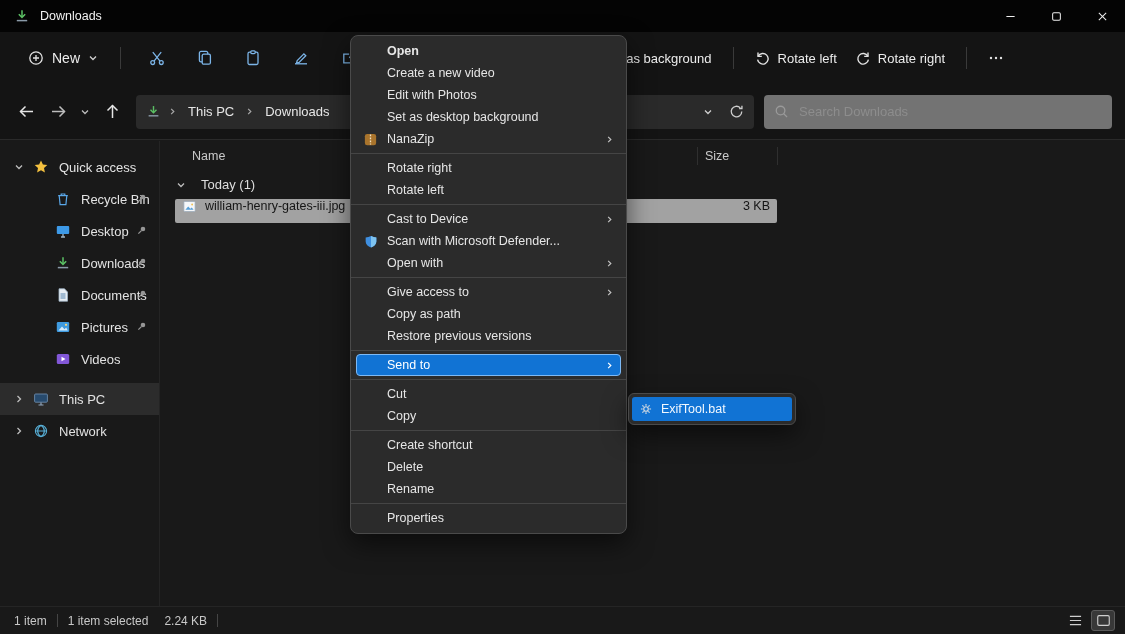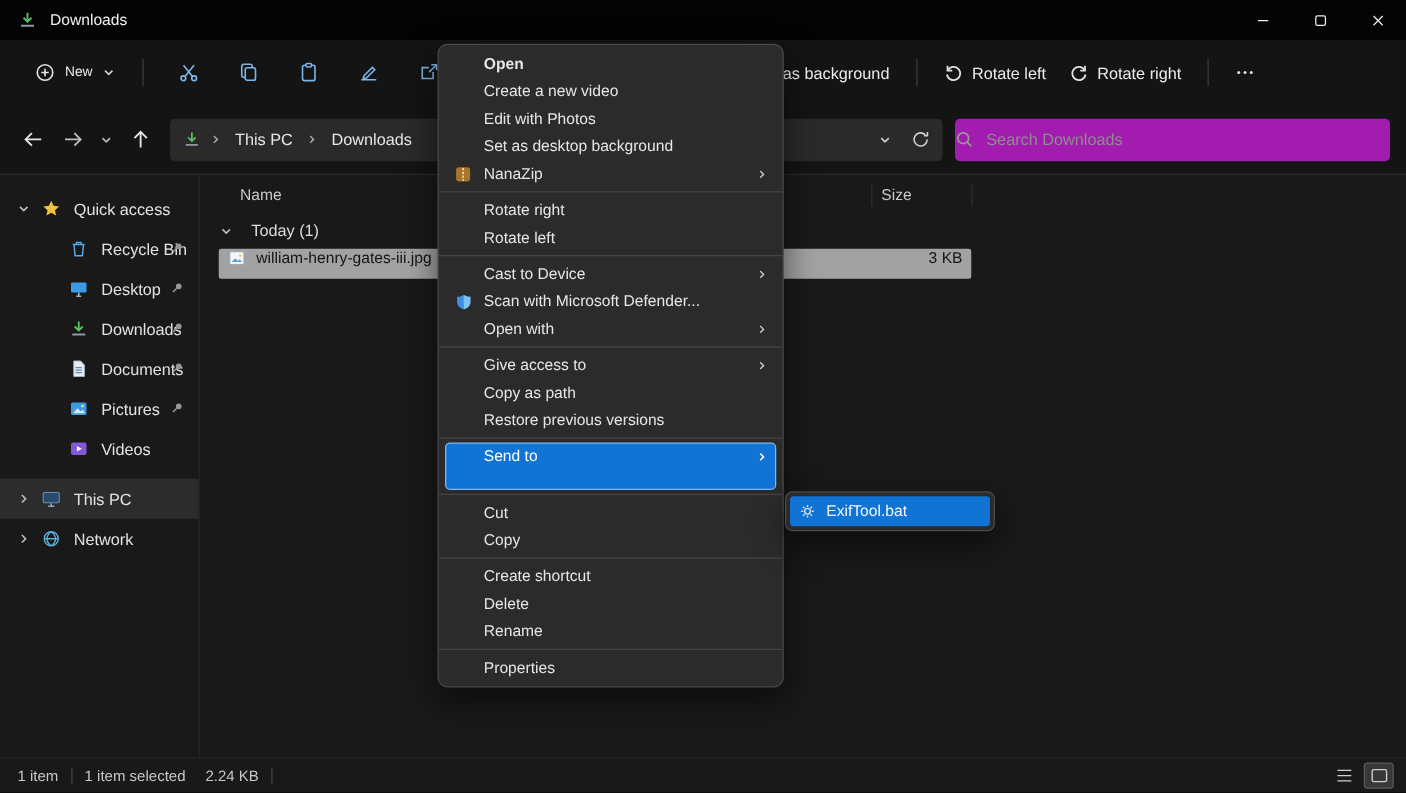--- a/index.html
+++ b/index.html
@@ -10,35 +10,35 @@
 
   
   .titlebar{position:absolute;top:0;left:0;right:0;height:32px;background:#040404;display:flex;align-items:center}
   .tb-appicon{margin-left:14px}
   .tb-title{margin-left:10px;font-size:12.5px;color:#f2f2f2}
   .caption{margin-left:auto;display:flex;height:100%}
   .cap-btn{width:46px;height:100%;display:flex;align-items:center;justify-content:center}
 
   
   .toolbar{position:absolute;top:32px;left:0;right:0;height:52px;background:#141414;display:flex;align-items:center}
-  .new-btn{display:flex;align-items:center;gap:8px;margin-left:18px;font-size:11px;color:#ececec;padding:6px 10px;border-radius:4px}
+  .new-btn{display:flex;align-items:center;gap:8px;margin-left:18px;font-size:14px;color:#ececec;padding:6px 10px;border-radius:4px}
   .tool-sep{width:1px;height:22px;background:#3a3a3a;margin:0 12px}
   .tool-ibtn{width:48px;height:36px;display:flex;align-items:center;justify-content:center;color:#7cb5e8;border-radius:4px}
   .toolbar-right{margin-left:auto;display:flex;align-items:center;margin-right:112px;font-size:13px;color:#ececec}
   .tool-tbtn{display:flex;align-items:center;gap:7px;padding:6px 9px;border-radius:4px;white-space:nowrap}
 
   
   .navbar{position:absolute;top:84px;left:0;right:0;height:56px;background:#141414;border-bottom:1px solid #2a2a2a;display:flex;align-items:center;padding-left:10px;box-sizing:border-box}
   .nav-btn{width:32px;height:32px;display:flex;align-items:center;justify-content:center;border-radius:4px}
   .nav-btn.small{width:22px}
   .addrbar{height:34px;background:#2a2a2a;border-radius:4px;display:flex;align-items:center;margin-left:8px;width:618px;padding:0 10px;box-sizing:border-box;font-size:13px;color:#e6e6e6}
   .crumb-sep{color:#a8a8a8;margin:0 7px;display:flex}
   .crumb{padding:2px 4px;border-radius:3px}
   .addr-right{margin-left:auto;display:flex;align-items:center;gap:16px;color:#cfcfcf}
-  .searchbar{height:34px;background:#a21caf;border-radius:4px;display:flex;margin-left:10px;width:348px;padding:0 0;box-sizing:border-box}
+  .searchbar{height:34px;background:#737373;border-radius:4px;display:flex;margin-left:10px;width:348px;padding:0 10px;box-sizing:border-box}
   .searchbar input{background:transparent;border:none;outline:none;color:#d6d6d6;font-size:13px;margin-left:8px;width:100%;font-family:inherit}
   .searchbar input::placeholder{color:#8d8d8d}
 
   
   .bodyarea{position:absolute;top:141px;bottom:28px;left:0;right:0;display:flex}
   .sidebar{width:160px;box-sizing:border-box;padding-top:10px;border-right:1px solid #242424;flex:none}
   .side-item{height:32px;display:flex;align-items:center;font-size:13px;color:#e2e2e2;position:relative;padding-left:12px}
   .side-item .chev{width:14px;display:flex;color:#bdbdbd;margin-right:6px}
   .side-item .s-icon{width:18px;display:flex;justify-content:center;margin-right:9px}
   .side-item.child{padding-left:54px}
@@ -62,21 +62,21 @@
   .sb-view{width:24px;height:21px;display:flex;align-items:center;justify-content:center;border-radius:3px;box-sizing:border-box}
   .sb-view.active{background:#383838;border:1px solid #5a5a5a}
 
   
   .ctx{position:absolute;left:350px;top:35px;width:277px;box-sizing:border-box;background:#2b2b2b;border:1px solid #4a4a4a;border-radius:8px;padding:4px 0;box-shadow:0 10px 26px rgba(0,0,0,.55);z-index:40}
   .mi{height:22px;display:flex;align-items:center;padding:0 12px 0 36px;font-size:12.5px;color:#e6e6e6;position:relative}
   .mi.b{font-weight:700}
   .mi .ic{position:absolute;left:11px;width:17px;height:17px;display:flex;align-items:center;justify-content:center}
   .mi .ar{margin-left:auto;display:flex;color:#c2c2c2}
   .msep{height:1px;background:#454545;margin:3px 0}
-  .mi.hl{background:#1173d4;border:1px solid #7db9f5;border-radius:4px;margin:0 5px;padding:0 6px 16px 30px;color:#fff;height:20px}
+  .mi.hl{background:#1173d4;border:1px solid #7db9f5;border-radius:4px;margin:0 5px;padding:0 6px 0 30px;color:#fff;height:20px}
   .mi.hl .ar{color:#fff}
 
   
   .submenu{position:absolute;left:628px;top:393px;width:168px;box-sizing:border-box;background:#2b2b2b;border:1px solid #4a4a4a;border-radius:6px;padding:3px;box-shadow:0 10px 24px rgba(0,0,0,.5);z-index:50}
   .smi{height:24px;display:flex;align-items:center;gap:8px;padding:0 7px;background:#1173d4;border-radius:3px;color:#f2f8ff;font-size:12.5px}
 </style>
 </head>
 <body>
 
 <div class="window">

